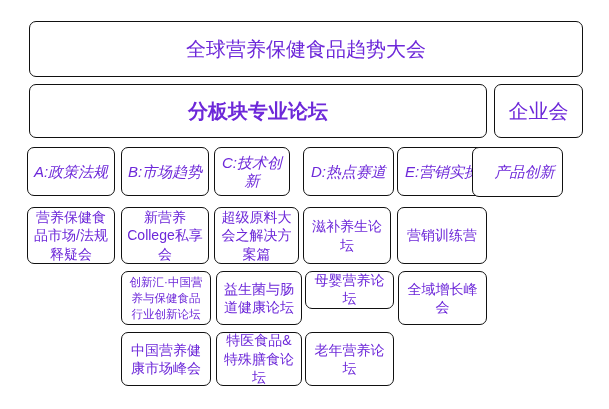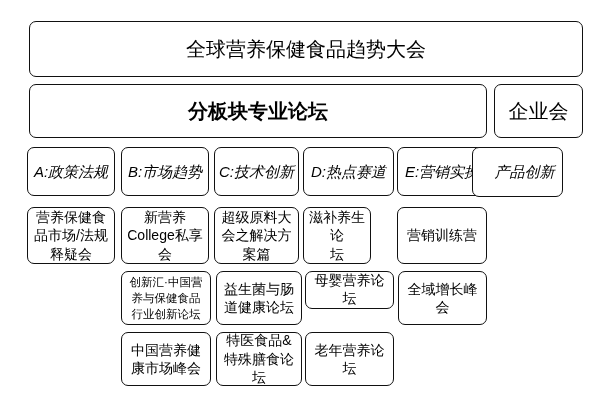--- a/index.html
+++ b/index.html
@@ -7,21 +7,21 @@
     padding: 0;
     background: #ffffff;
     font-family: "Liberation Sans", sans-serif;
   }
   .canvas {
     position: relative;
     width: 609px;
     height: 409px;
     background: #ffffff;
     overflow: hidden;
-    color: #000000;
+    color: #6d28d9;
   }
   .box {
     position: absolute;
     box-sizing: border-box;
     background: #ffffff;
     border: 1.5px solid #111111;
     border-radius: 7px;
     display: flex;
     align-items: center;
     justify-content: center;
@@ -39,35 +39,35 @@
 
 <div class="canvas">
 
   <div class="box lg" style="left:29px; top:21px; width:554px; height:56px;">全球营养保健食品趋势大会</div>
 
   <div class="box lg" style="left:29px; top:84px; width:458px; height:54px;font-weight:bold;">分板块专业论坛</div>
   <div class="box lg" style="left:494px; top:84px; width:89px; height:54px;">企业会</div>
 
   <div class="box md" style="left:27px; top:147px; width:88px; height:49px;">A:政策法规</div>
   <div class="box md" style="left:121px; top:147px; width:88px; height:49px;">B:市场趋势</div>
-  <div class="box md" style="left:214px; top:147px; width:85px; height:49px;">C:技术创新</div>
+  <div class="box md" style="left:214px; top:147px; width:76px; height:49px;">C:技术创新</div>
   <div class="box md" style="left:303px; top:147px; width:91px; height:49px;">D:热点赛道</div>
   <div class="box md" style="left:397px; top:147px; width:90px; height:49px;">E:营销实操</div>
   <div class="box md" style="left:472px; top:147px; width:91px; height:50px;padding-left:16px;">产品创新</div>
 
   <div class="box sm" style="left:27px; top:207px; width:88px; height:57px;">营养保健食
 品市场/法规
 释疑会</div>
   <div class="box sm" style="left:121px; top:207px; width:88px; height:57px;">新营养
 College私享
 会</div>
   <div class="box sm" style="left:214px; top:207px; width:85px; height:57px;">超级原料大
 会之解决方
 案篇</div>
-  <div class="box sm" style="left:303px; top:207px; width:68px; height:57px;">滋补养生论
+  <div class="box sm" style="left:303px; top:207px; width:88px; height:57px;">滋补养生论
 坛</div>
   <div class="box sm" style="left:397px; top:207px; width:90px; height:57px;">营销训练营</div>
 
   <div class="box xs" style="left:121px; top:271px; width:90px; height:54px;">创新汇·中国营
 养与保健食品
 行业创新论坛</div>
   <div class="box sm" style="left:216px; top:271px; width:86px; height:54px;">益生菌与肠
 道健康论坛</div>
   <div class="box sm" style="left:305px; top:271px; width:89px; height:38px;font-family:Liberation Serif, serif;">母婴营养论
 坛</div>

